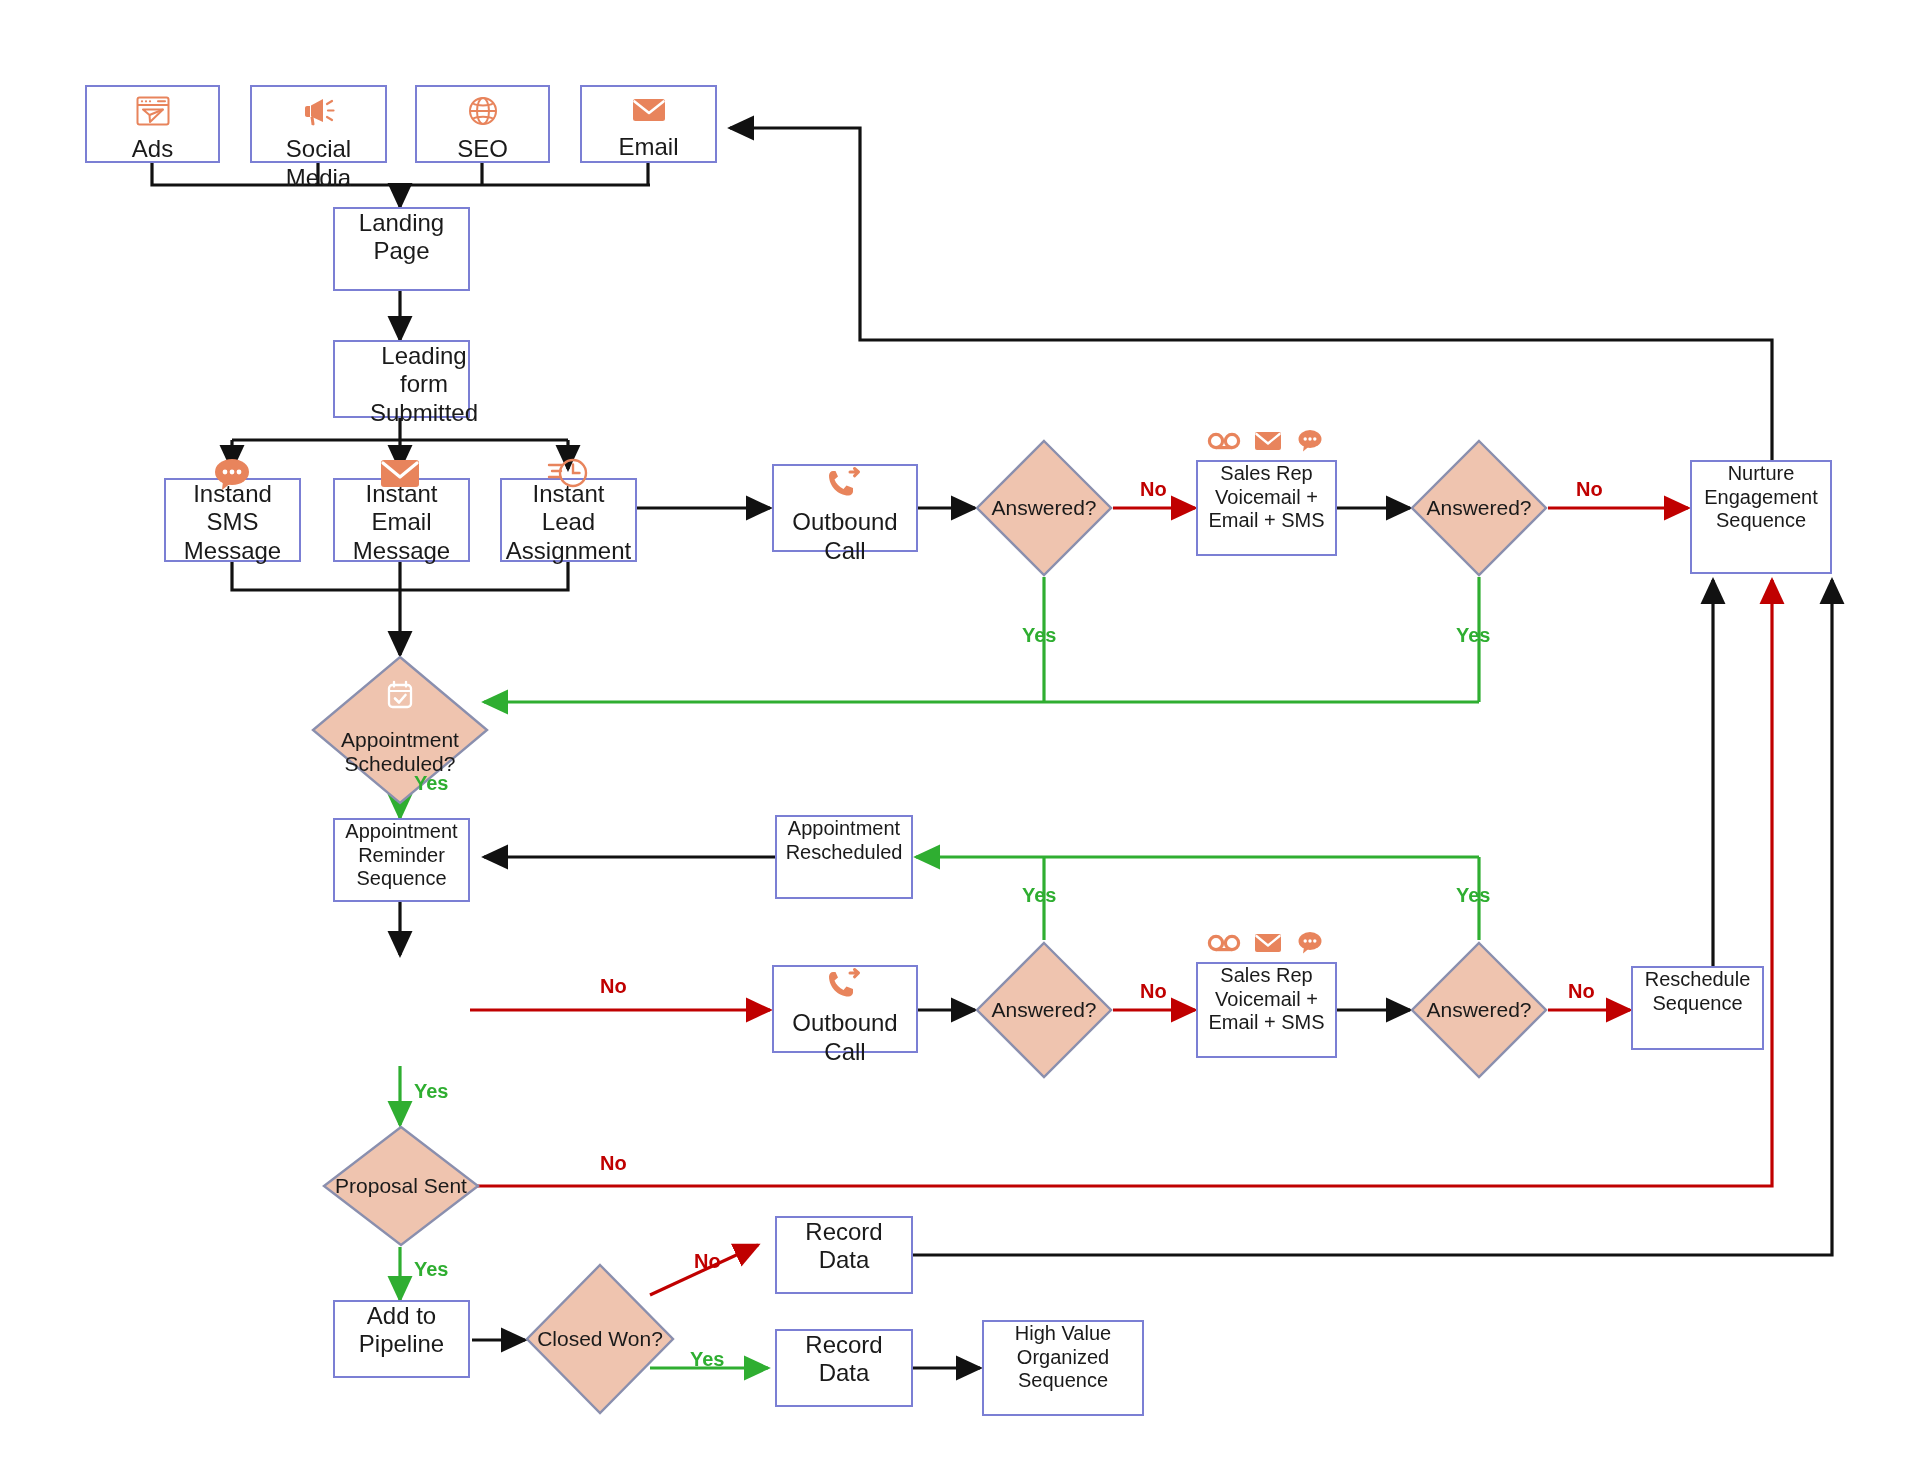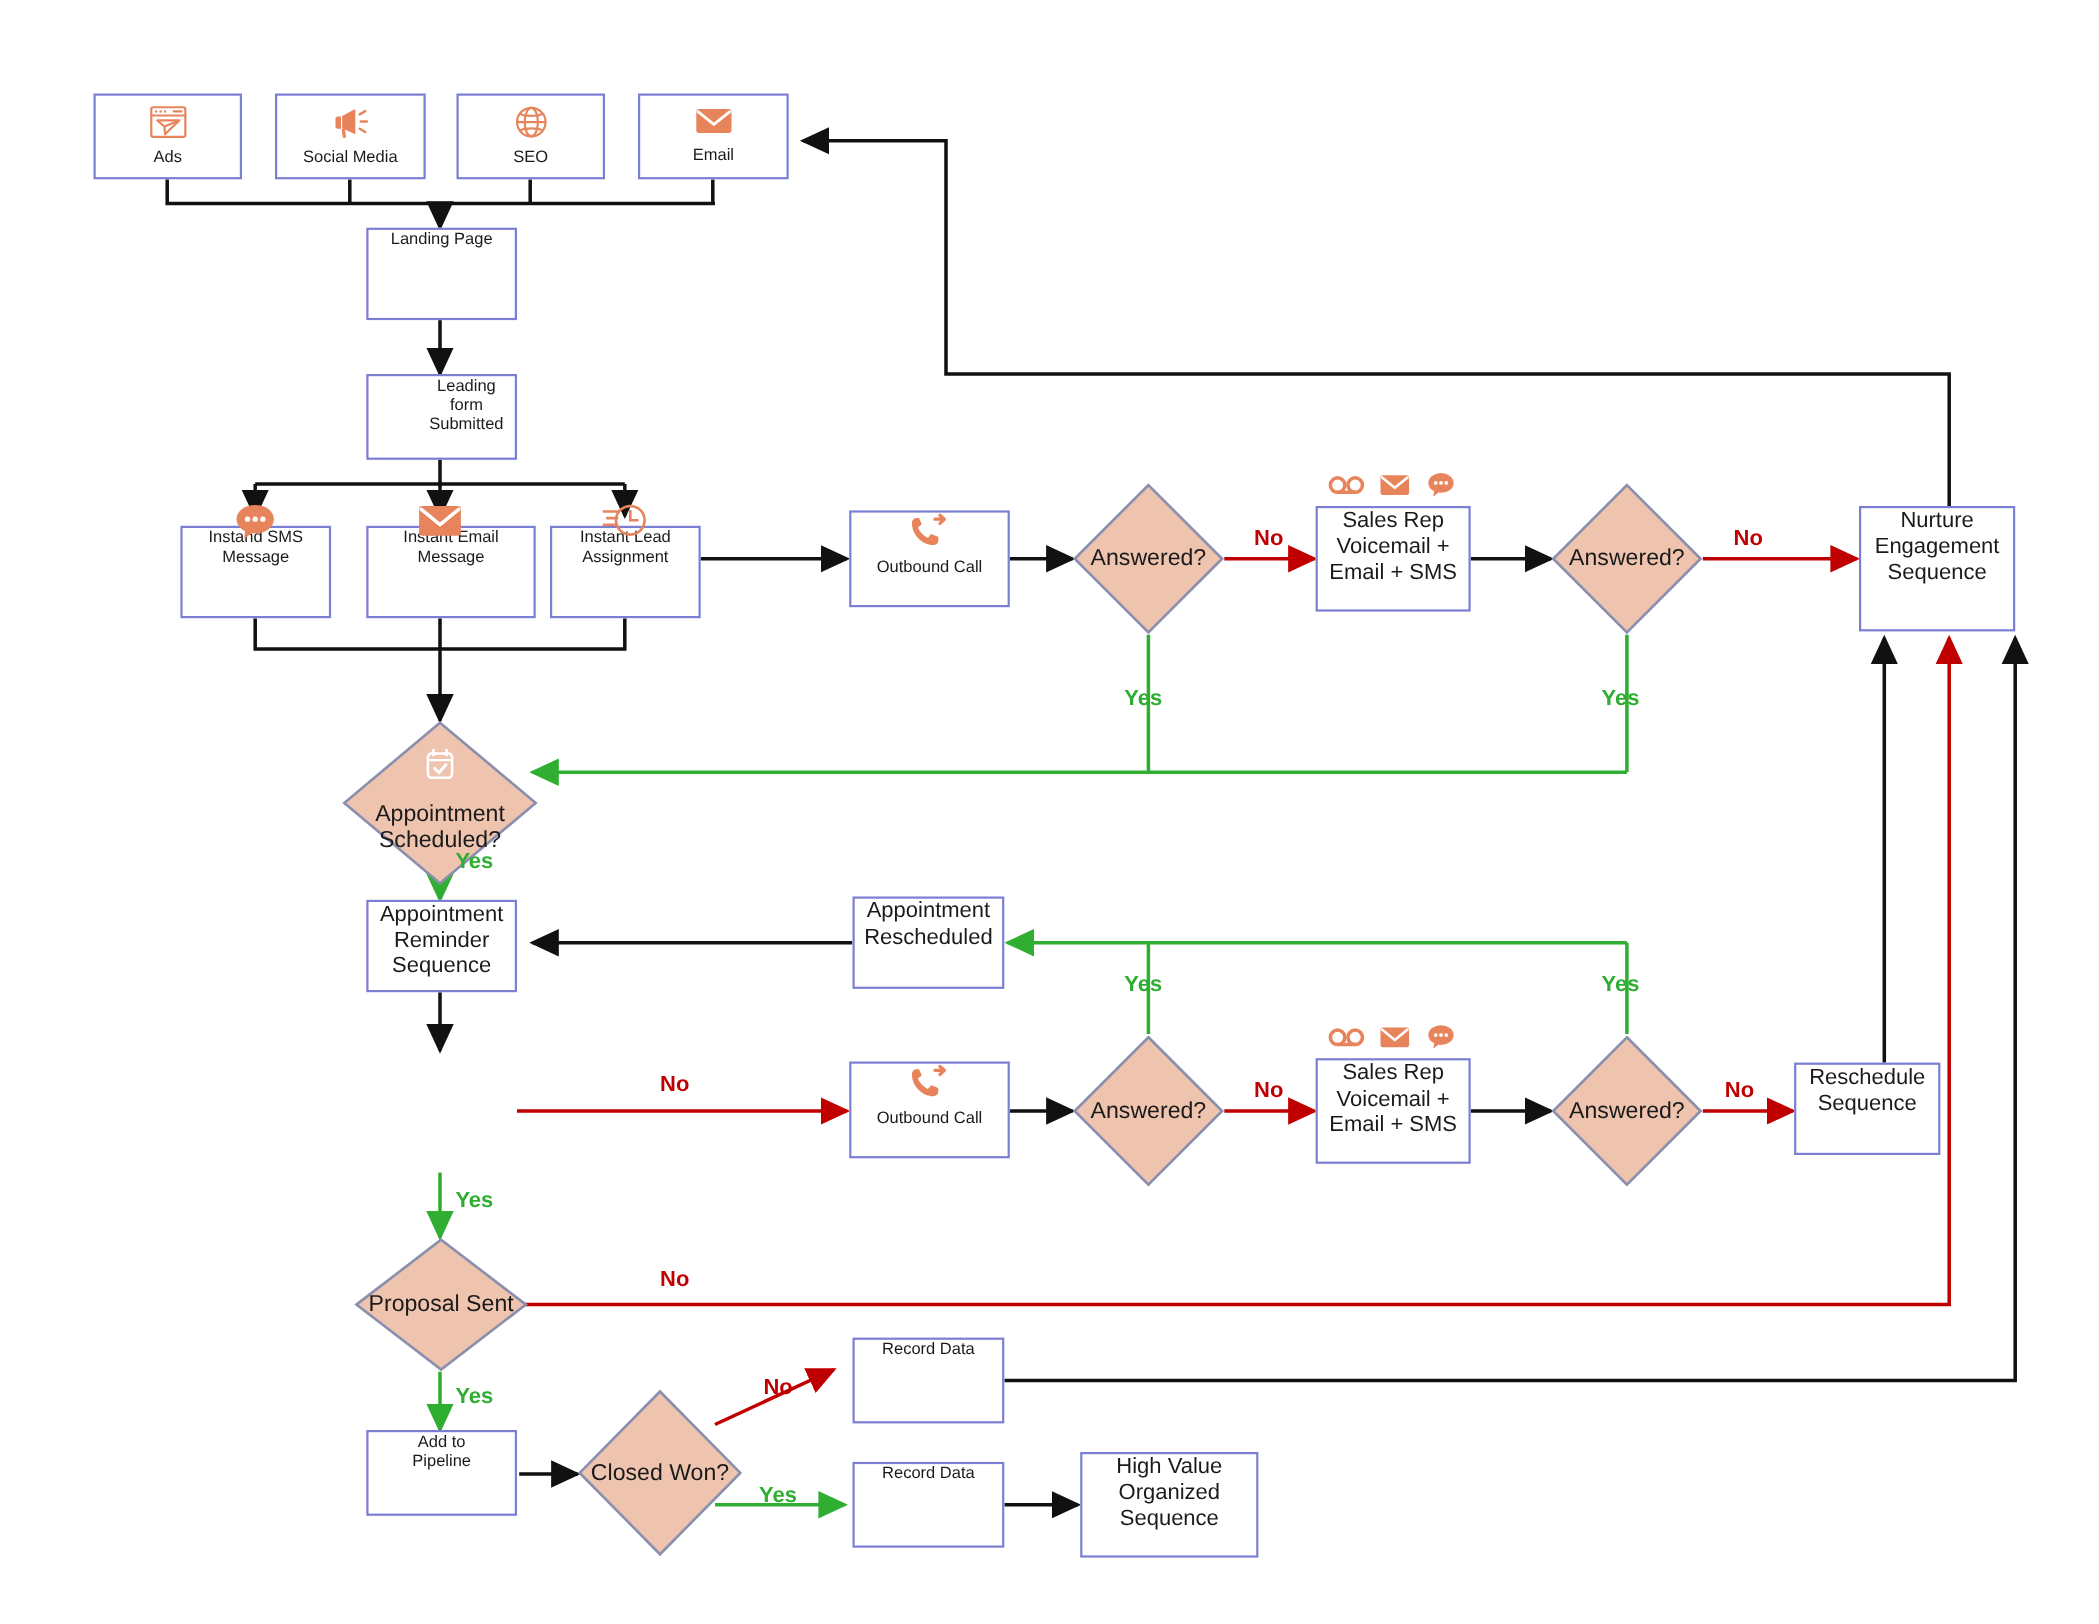--- a/index.html
+++ b/index.html
@@ -33,21 +33,21 @@
     display: flex;
     align-items: center;
     justify-content: flex-start;
     text-align: center;
   }
   
   .rect {
     background: #ffffff;
     border: 2px solid #7b7fd4;
     color: #1a1a1a;
-    font-size: 15px;
+    font-size: 24px;
     line-height: 1.18;
     flex-direction: column;
     z-index: 3;
   }
   .rect .label { padding: 0 4px; }
   
   .srcbox {
     flex-direction: column;
     justify-content: flex-start;
     padding-top: 8px;
@@ -304,21 +304,21 @@
   </div>
 
   <div class="iconrow" style="left:400px; top:455px; transform:translateX(-50%);">
     <span class="ic">
       <svg width="50" height="38" viewBox="0 0 50 38">
         <rect x="6" y="5" width="38" height="27" rx="3" fill="#e8845c"></rect>
         <path d="M8,8 L25,22 L42,8" fill="none" stroke="#ffffff" stroke-width="3.2" stroke-linecap="round" stroke-linejoin="round"></path>
       </svg>
     </span>
   </div>
-  <div class="node rect" style="left:333px; top:478px; width:154px; height:84px;">
+  <div class="node rect" style="left:333px; top:478px; width:137px; height:84px;">
     <span class="label">Instant Email</span>
     <span class="label">Message</span>
   </div>
 
   <div class="iconrow" style="left:568px; top:452px; transform:translateX(-50%);">
     <span class="ic">
       <svg width="48" height="42" viewBox="0 0 48 42">
         <circle cx="29" cy="21" r="13" fill="none" stroke="#e8845c" stroke-width="2.4"></circle>
         <path d="M29,12.5 L29,21 L35.5,21" fill="none" stroke="#e8845c" stroke-width="2.4" stroke-linecap="round"></path>
         <line x1="5" y1="13" x2="18" y2="13" stroke="#e8845c" stroke-width="2.4" stroke-linecap="round"></line>

